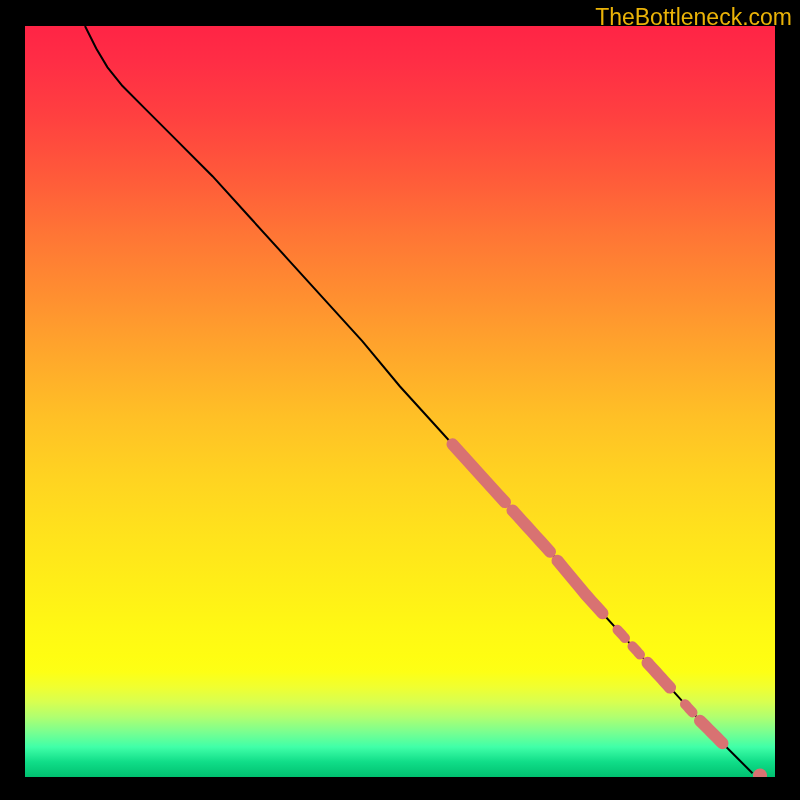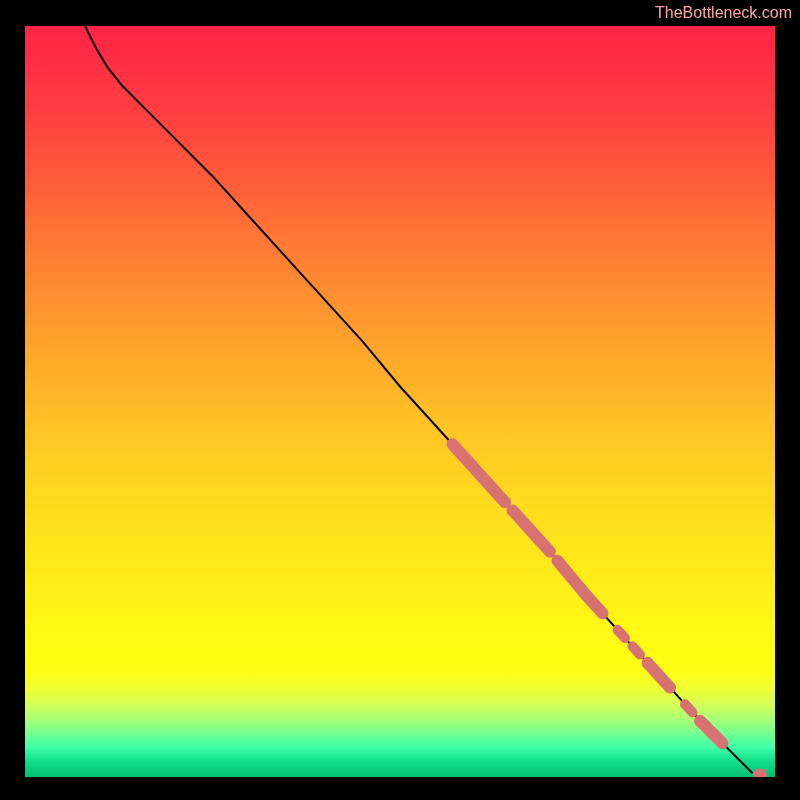--- a/index.html
+++ b/index.html
@@ -12,22 +12,22 @@
       height: 800px;
       background: #000000;
       position: relative;
       overflow: hidden;
     }
     .watermark {
       position: absolute;
       top: 4px;
       right: 8px;
       font-family: Arial, sans-serif;
-      font-size: 16px;
-      color: #fca5a5;
+      font-size: 23px;
+      color: #eab308;
       z-index: 10;
     }
     .chart-area {
       position: absolute;
       top: 26px;
       left: 25px;
       width: 750px;
       height: 751px;
       background: linear-gradient(to bottom,
         #ff2445 0%,

